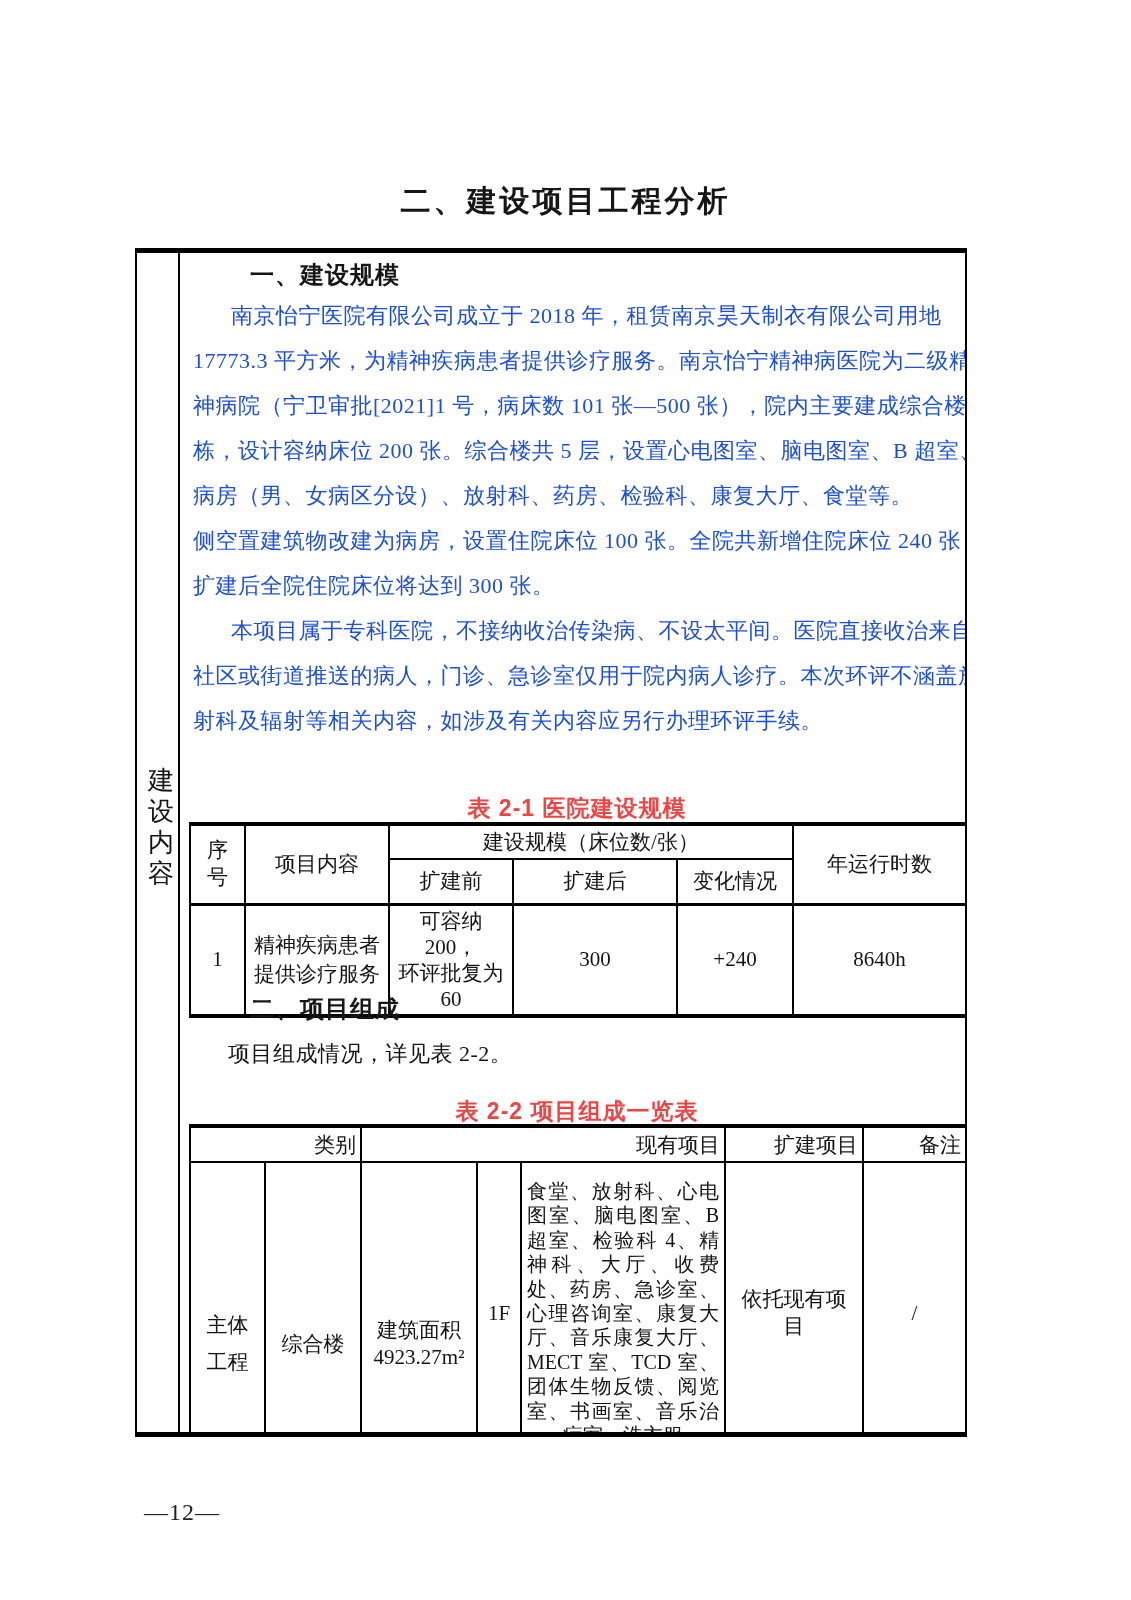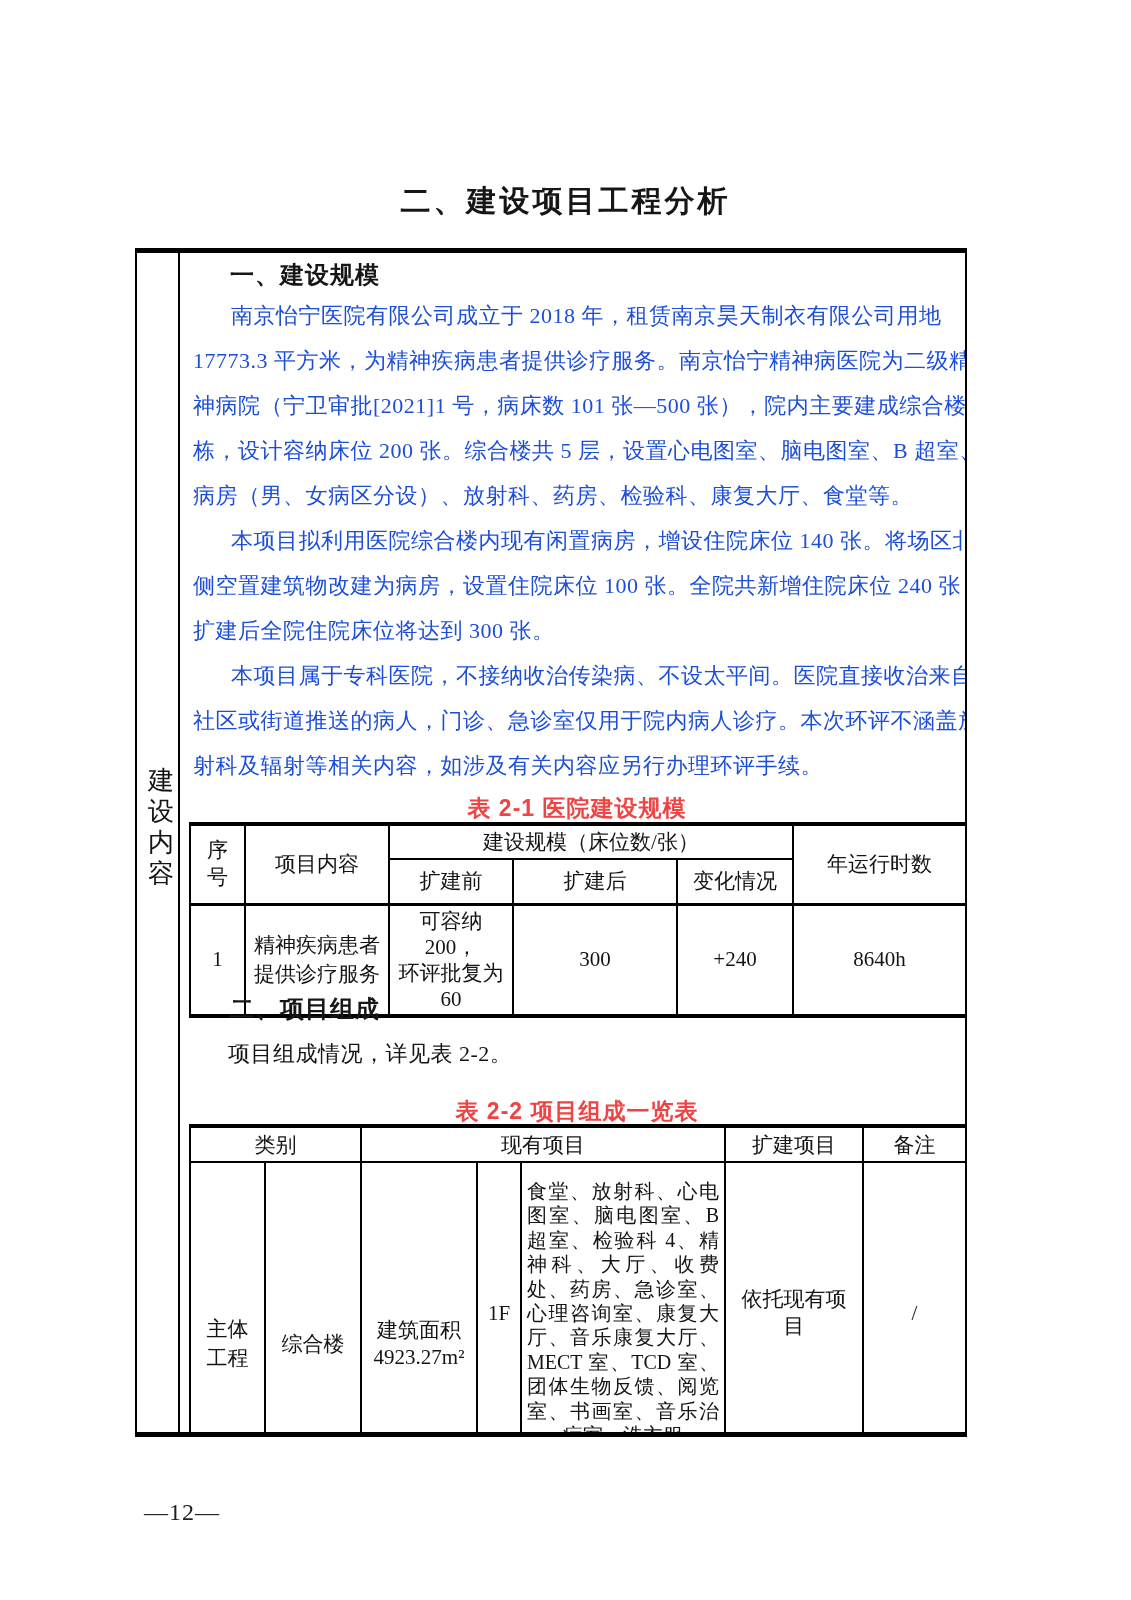--- a/index.html
+++ b/index.html
@@ -21,21 +21,21 @@
     overflow:hidden;
   }
   .sidebar-divider { position:absolute; left:41px; top:0; height:100%; width:2px; background:#000; }
   .sidebar-label {
     position:absolute; left:7px; top:512px; width:34px;
     font-size:26px; line-height:31px; text-align:center; white-space:pre-line;
     color:#141414; letter-spacing:0;
   }
   .h2 {
     position:absolute; font-family:"Liberation Sans","DejaVu Sans",sans-serif;
-    font-weight:700; font-size:24px; color:#161616; letter-spacing:1px;
+    font-weight:700; font-size:24px; color:#161616; letter-spacing:1px;margin-left:20px;
   }
   .h2-scale { left:93px; top:6px; }
   .h2-comp  { left:93px; top:740px; }
   .body-lines { position:absolute; left:56px; top:40px; width:772px; }
   .body-lines .bline {
     height:45px; line-height:45px; font-size:22px; letter-spacing:0.5px;
     white-space:nowrap; color:#1d4ed8;
   }
   .body-lines .indent { padding-left:38px; }
   .tbl-title {
@@ -53,21 +53,21 @@
   .pre { white-space:pre-line; }
 
   .table1 { left:52px; top:569px; width:776px; border-top:4px solid #000; border-bottom:4px solid #000; }
   .table1 tr.t1-h1 td { height:34px; }
   .table1 tr.t1-h2 td { height:45px; border-bottom:3px solid #000; }
   .table1 td.hdr-span2 { border-bottom:3px solid #000; }
   .table1 tr.t1-data td { height:84px; border-bottom:4px solid #000; }
   .table1 td.cell-before { line-height:26px; }
 
   .table2 { left:52px; top:871px; width:776px; border-top:4px solid #000; border-bottom:0; }
-  .table2 tr.t2-h td { height:36px; border-bottom:2px solid #000; }
+  .table2 tr.t2-h td { height:36px; border-bottom:2px solid #000;text-align:right; }
   .table2 tr.t2-r1 td { height:245px; }
   .table2 tr.t2-r2 td { height:45px; border-bottom:0; vertical-align:top; padding-top:3px; }
   .table2 td.rooms-cell {
     font-size:20px; line-height:24.4px; text-align:justify; text-align-last:center;
     padding:16px 5px;
   }
   .table2 td.area-cell { line-height:27px;margin-top:27px; }
   .table2 td.exp-cell { line-height:27px; padding:2px 8px; }
   .seq-cell { line-height:27px; }
 
@@ -88,21 +88,20 @@
 容</div>
 
     <div class="h2 h2-scale">一、建设规模</div>
 
     <div class="body-lines">
       <div class="bline indent">南京怡宁医院有限公司成立于 2018 年，租赁南京昊天制衣有限公司用地</div>
       <div class="bline">17773.3 平方米，为精神疾病患者提供诊疗服务。南京怡宁精神病医院为二级精</div>
       <div class="bline">神病院（宁卫审批[2021]1 号，病床数 101 张—500 张），院内主要建成综合楼 1</div>
       <div class="bline">栋，设计容纳床位 200 张。综合楼共 5 层，设置心电图室、脑电图室、B 超室、</div>
       <div class="bline">病房（男、女病区分设）、放射科、药房、检验科、康复大厅、食堂等。</div>
-      <div class="bline indent">本项目拟利用医院综合楼内现有闲置病房，增设住院床位 140 张。将场区北</div>
       <div class="bline">侧空置建筑物改建为病房，设置住院床位 100 张。全院共新增住院床位 240 张，</div>
       <div class="bline">扩建后全院住院床位将达到 300 张。</div>
       <div class="bline indent">本项目属于专科医院，不接纳收治传染病、不设太平间。医院直接收治来自</div>
       <div class="bline">社区或街道推送的病人，门诊、急诊室仅用于院内病人诊疗。本次环评不涵盖放</div>
       <div class="bline">射科及辐射等相关内容，如涉及有关内容应另行办理环评手续。</div>
     </div>
 
     <div class="tbl-title t1-title">表 2-1 医院建设规模</div>
 
     <table class="table1">
@@ -158,21 +157,21 @@
           <col style="width:103px">
       </colgroup>
       <tbody>
           <tr class="t2-h">
         <td colspan="2">类别</td>
         <td colspan="4">现有项目</td>
         <td>扩建项目</td>
         <td>备注</td>
       </tr>
       <tr class="t2-r1">
-        <td rowspan="2" class="pre" style="line-height:29px">主体
+        <td rowspan="2" class="pre" style="line-height:37px">主体
 工程</td>
         <td rowspan="2">综合楼</td>
         <td rowspan="2" class="pre area-cell">建筑面积
 4923.27m²</td>
         <td>1F</td>
         <td colspan="2" class="rooms-cell">食堂、放射科、心电图室、脑电图室、B 超室、检验科 4、精神科、大厅、收费处、药房、急诊室、心理咨询室、康复大厅、音乐康复大厅、MECT 室、TCD 室、团体生物反馈、阅览室、书画室、音乐治疗室、洗衣服</td>
         <td class="pre exp-cell">依托现有项
 目</td>
         <td>/</td>
       </tr>

